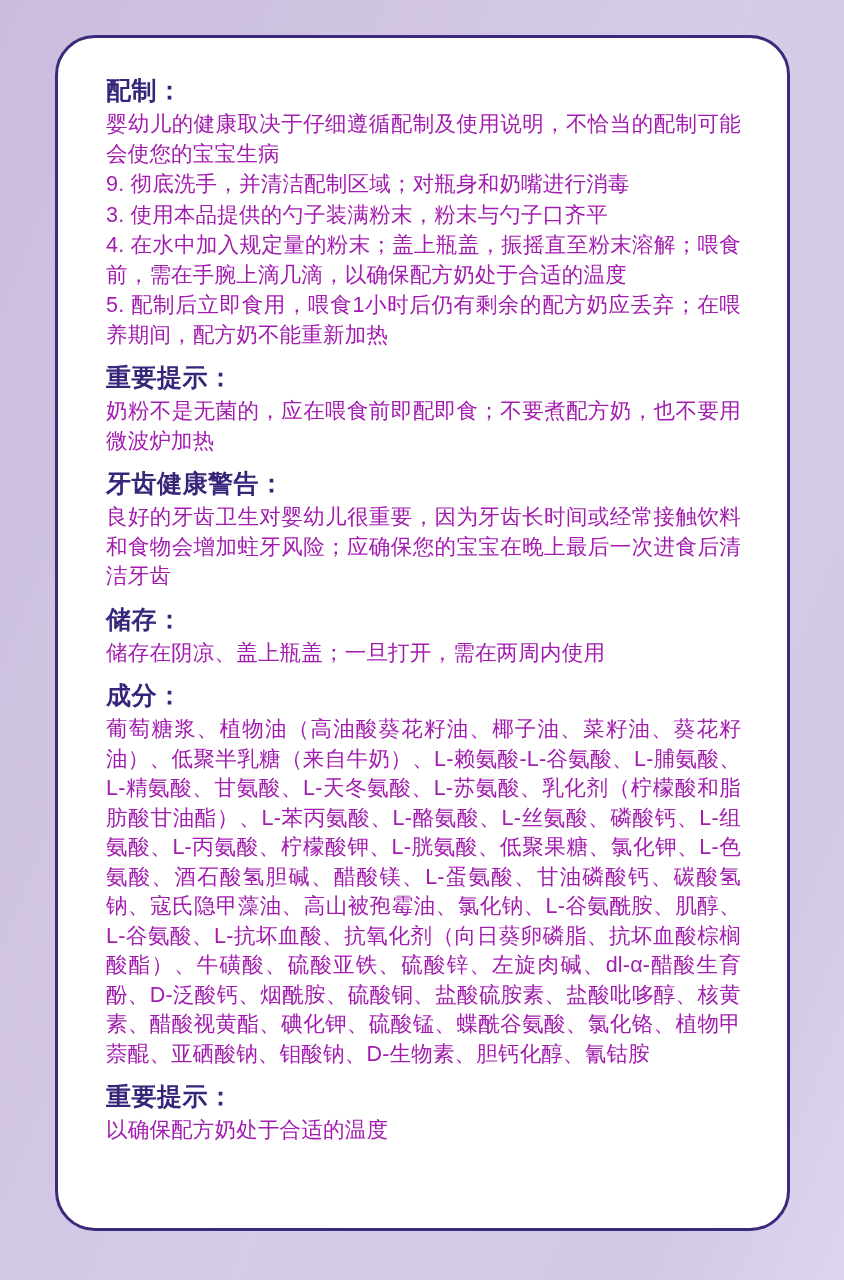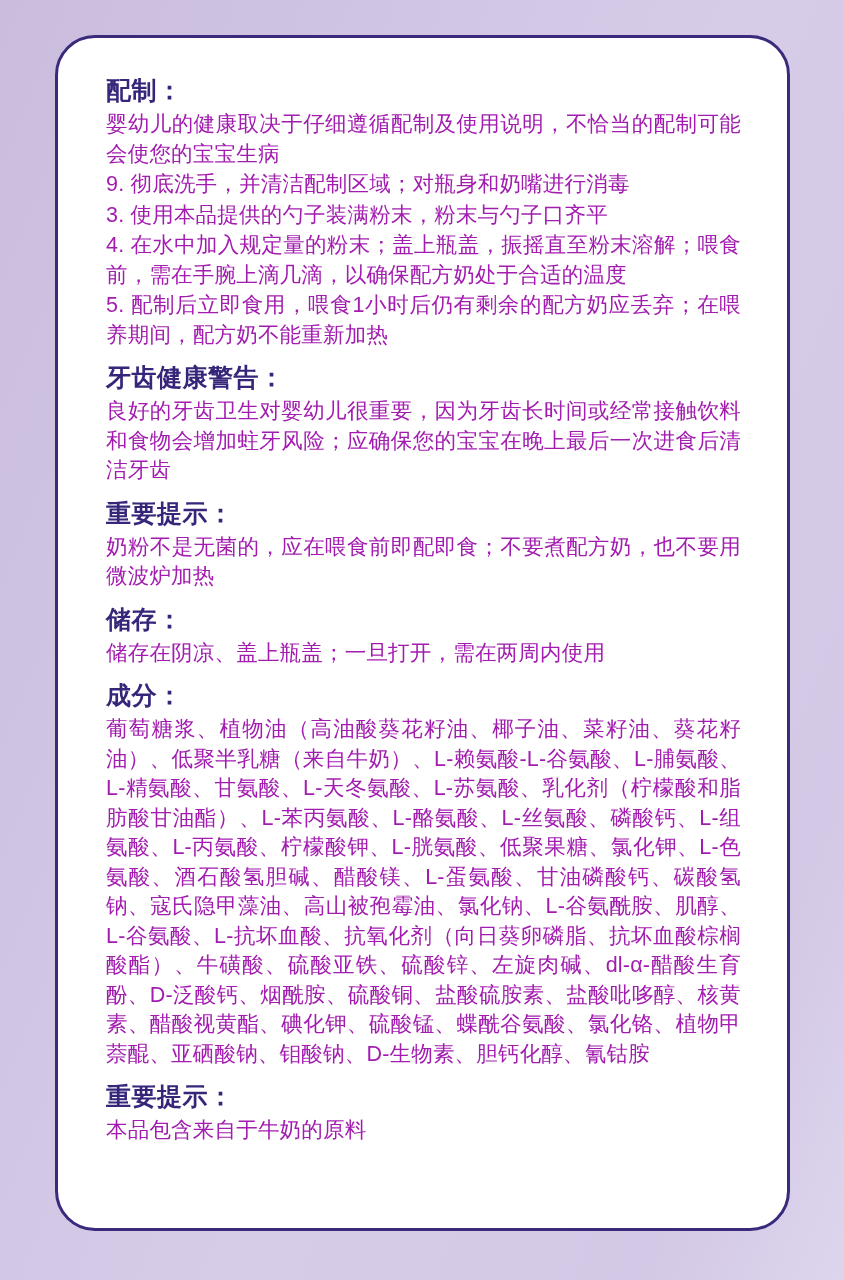--- a/index.html
+++ b/index.html
@@ -61,38 +61,38 @@
     <section>
       <h2>配制：</h2>
       <p>婴幼儿的健康取决于仔细遵循配制及使用说明，不恰当的配制可能会使您的宝宝生病</p>
       <p>9. 彻底洗手，并清洁配制区域；对瓶身和奶嘴进行消毒</p>
       <p>3. 使用本品提供的勺子装满粉末，粉末与勺子口齐平</p>
       <p>4. 在水中加入规定量的粉末；盖上瓶盖，振摇直至粉末溶解；喂食前，需在手腕上滴几滴，以确保配方奶处于合适的温度</p>
       <p>5. 配制后立即食用，喂食1小时后仍有剩余的配方奶应丢弃；在喂养期间，配方奶不能重新加热</p>
     </section>
 
     <section>
-      <h2>牙齿健康警告：</h2>
-      <p>良好的牙齿卫生对婴幼儿很重要，因为牙齿长时间或经常接触饮料和食物会增加蛀牙风险；应确保您的宝宝在晚上最后一次进食后清洁牙齿</p>
+      <h2>重要提示：</h2>
+      <p>奶粉不是无菌的，应在喂食前即配即食；不要煮配方奶，也不要用微波炉加热</p>
     </section>
 
     <section>
-      <h2>重要提示：</h2>
-      <p>奶粉不是无菌的，应在喂食前即配即食；不要煮配方奶，也不要用微波炉加热</p>
+      <h2>牙齿健康警告：</h2>
+      <p>良好的牙齿卫生对婴幼儿很重要，因为牙齿长时间或经常接触饮料和食物会增加蛀牙风险；应确保您的宝宝在晚上最后一次进食后清洁牙齿</p>
     </section>
 
     <section>
       <h2>储存：</h2>
       <p>储存在阴凉、盖上瓶盖；一旦打开，需在两周内使用</p>
     </section>
 
     <section>
       <h2>成分：</h2>
       <p>葡萄糖浆、植物油（高油酸葵花籽油、椰子油、菜籽油、葵花籽油）、低聚半乳糖（来自牛奶）、L-赖氨酸-L-谷氨酸、L-脯氨酸、L-精氨酸、甘氨酸、L-天冬氨酸、L-苏氨酸、乳化剂（柠檬酸和脂肪酸甘油酯）、L-苯丙氨酸、L-酪氨酸、L-丝氨酸、磷酸钙、L-组氨酸、L-丙氨酸、柠檬酸钾、L-胱氨酸、低聚果糖、氯化钾、L-色氨酸、酒石酸氢胆碱、醋酸镁、L-蛋氨酸、甘油磷酸钙、碳酸氢钠、寇氏隐甲藻油、高山被孢霉油、氯化钠、L-谷氨酰胺、肌醇、L-谷氨酸、L-抗坏血酸、抗氧化剂（向日葵卵磷脂、抗坏血酸棕榈酸酯）、牛磺酸、硫酸亚铁、硫酸锌、左旋肉碱、dl-α-醋酸生育酚、D-泛酸钙、烟酰胺、硫酸铜、盐酸硫胺素、盐酸吡哆醇、核黄素、醋酸视黄酯、碘化钾、硫酸锰、蝶酰谷氨酸、氯化铬、植物甲萘醌、亚硒酸钠、钼酸钠、D-生物素、胆钙化醇、氰钴胺</p>
     </section>
 
     <section>
       <h2>重要提示：</h2>
-      <p>本品包含来自于牛奶的原料</p>
+      <p>以确保配方奶处于合适的温度</p>
     </section>
 
   </div>
 </div>
 
 </body></html>

